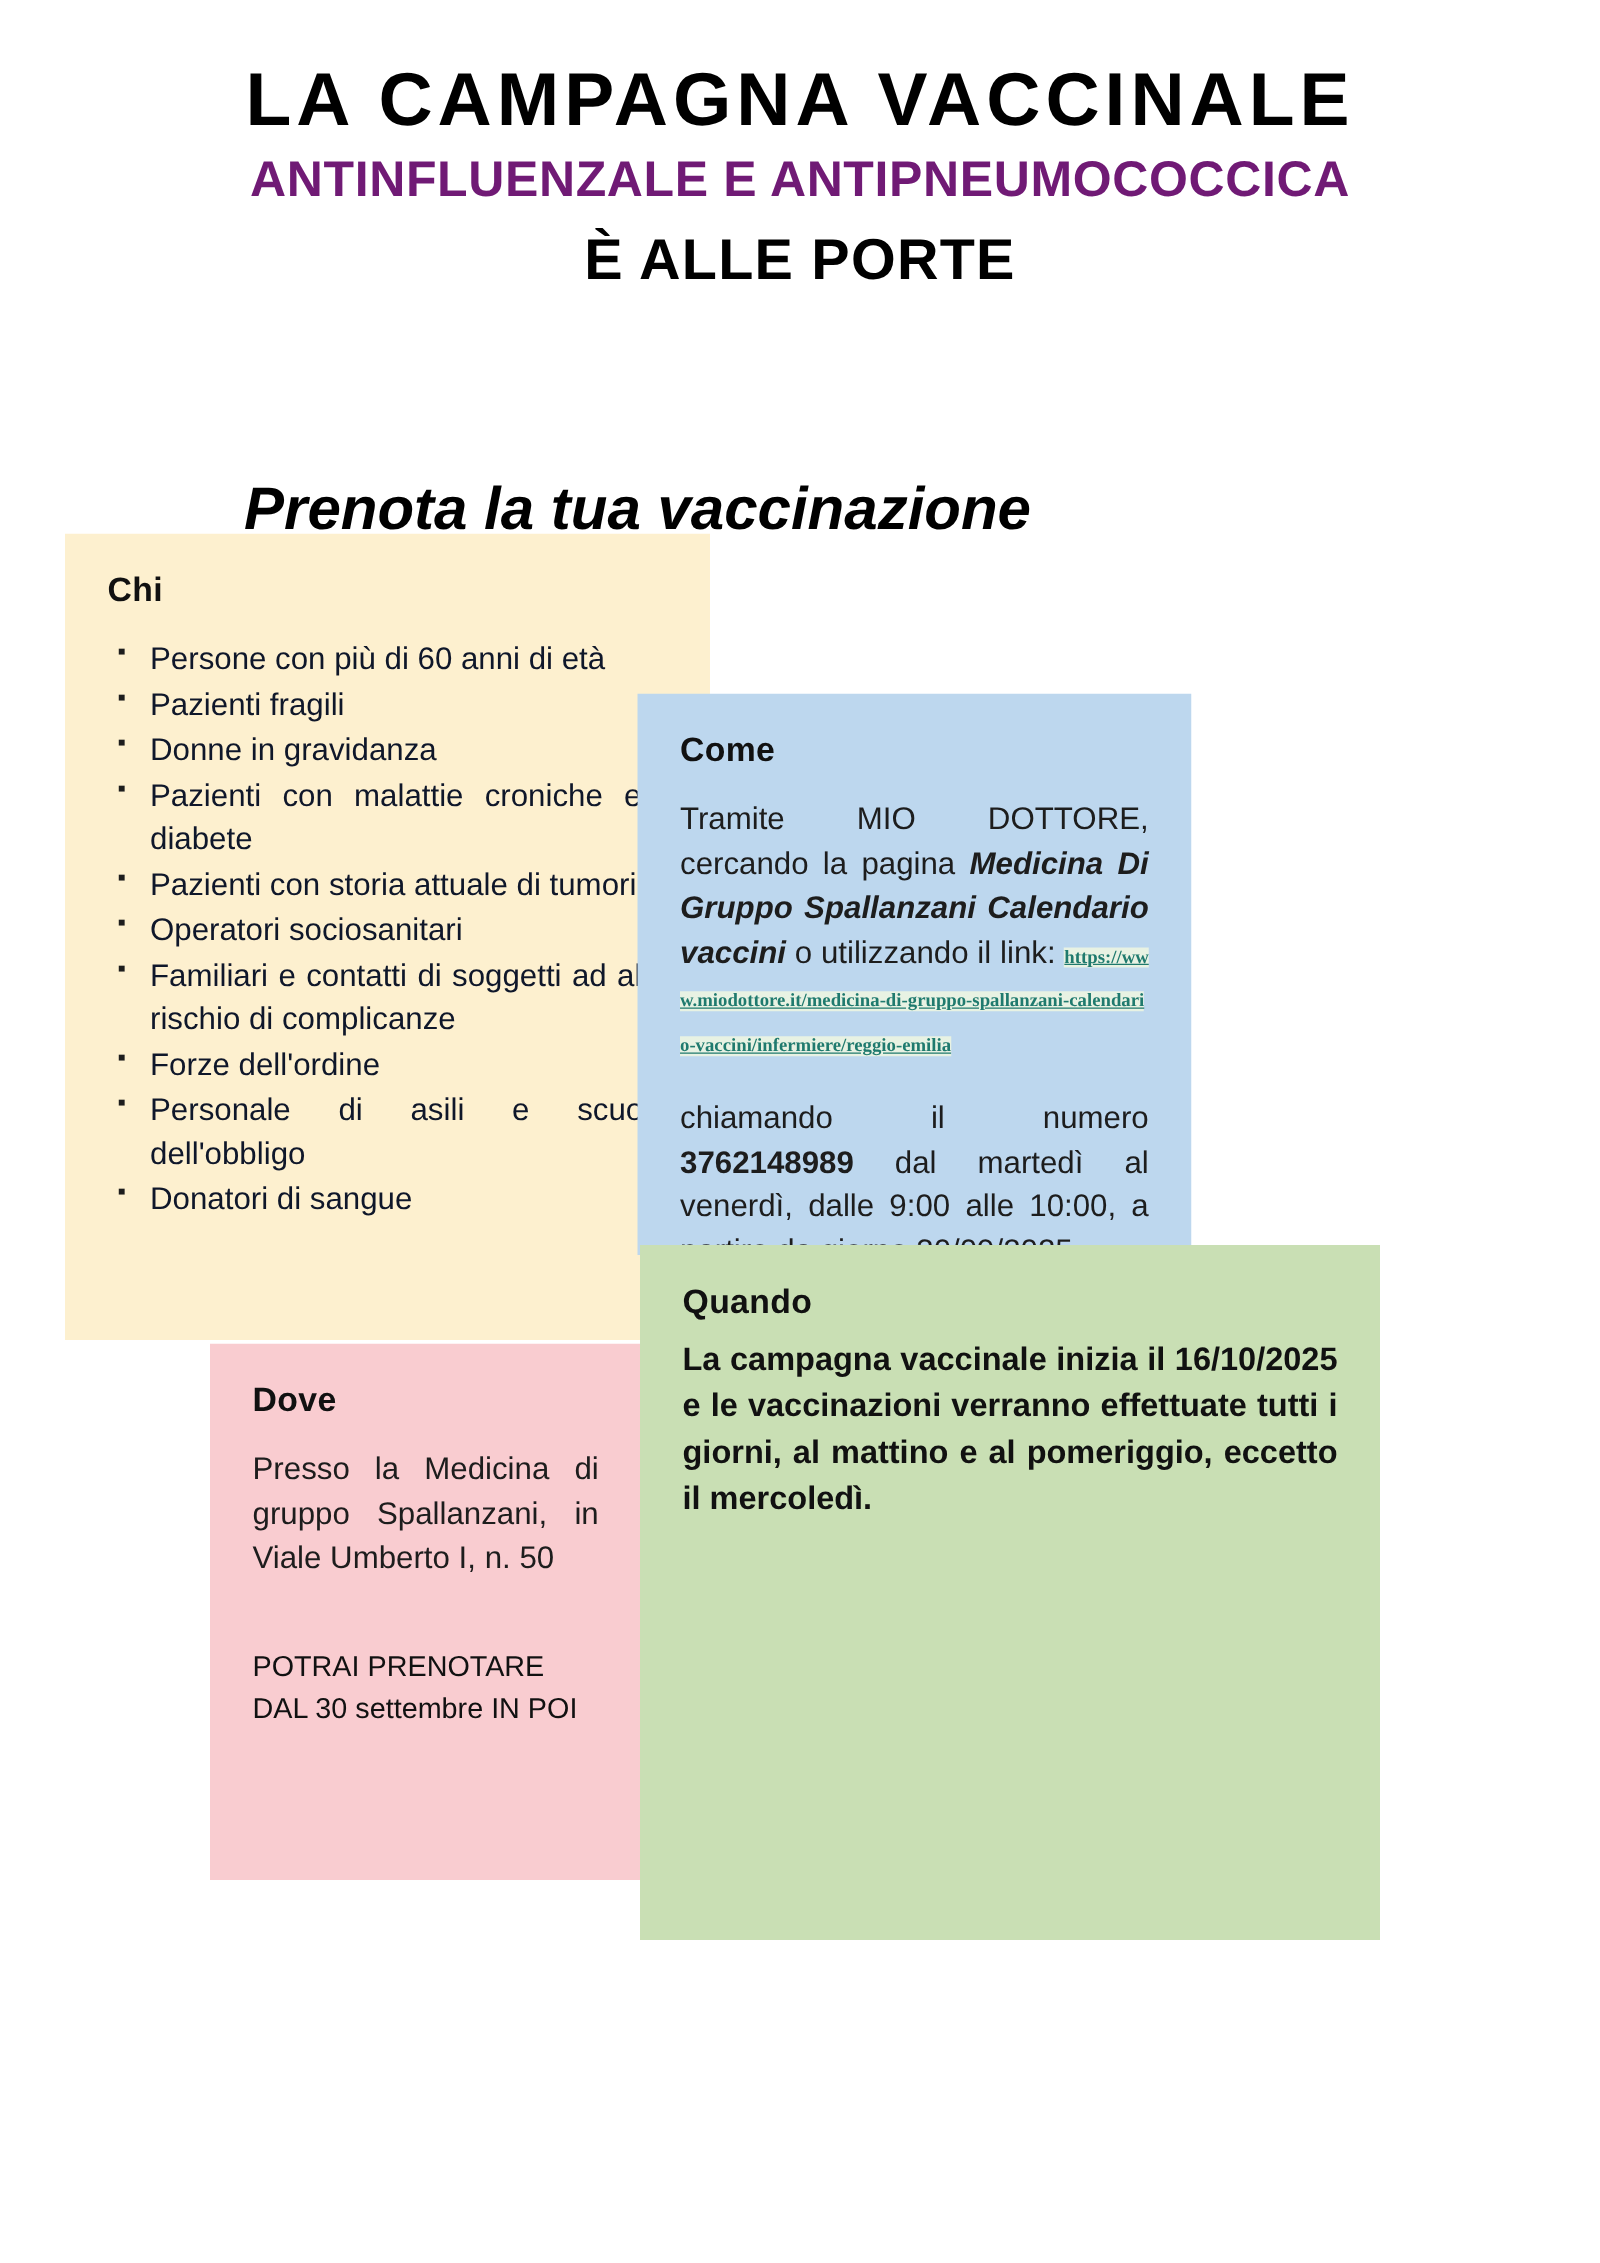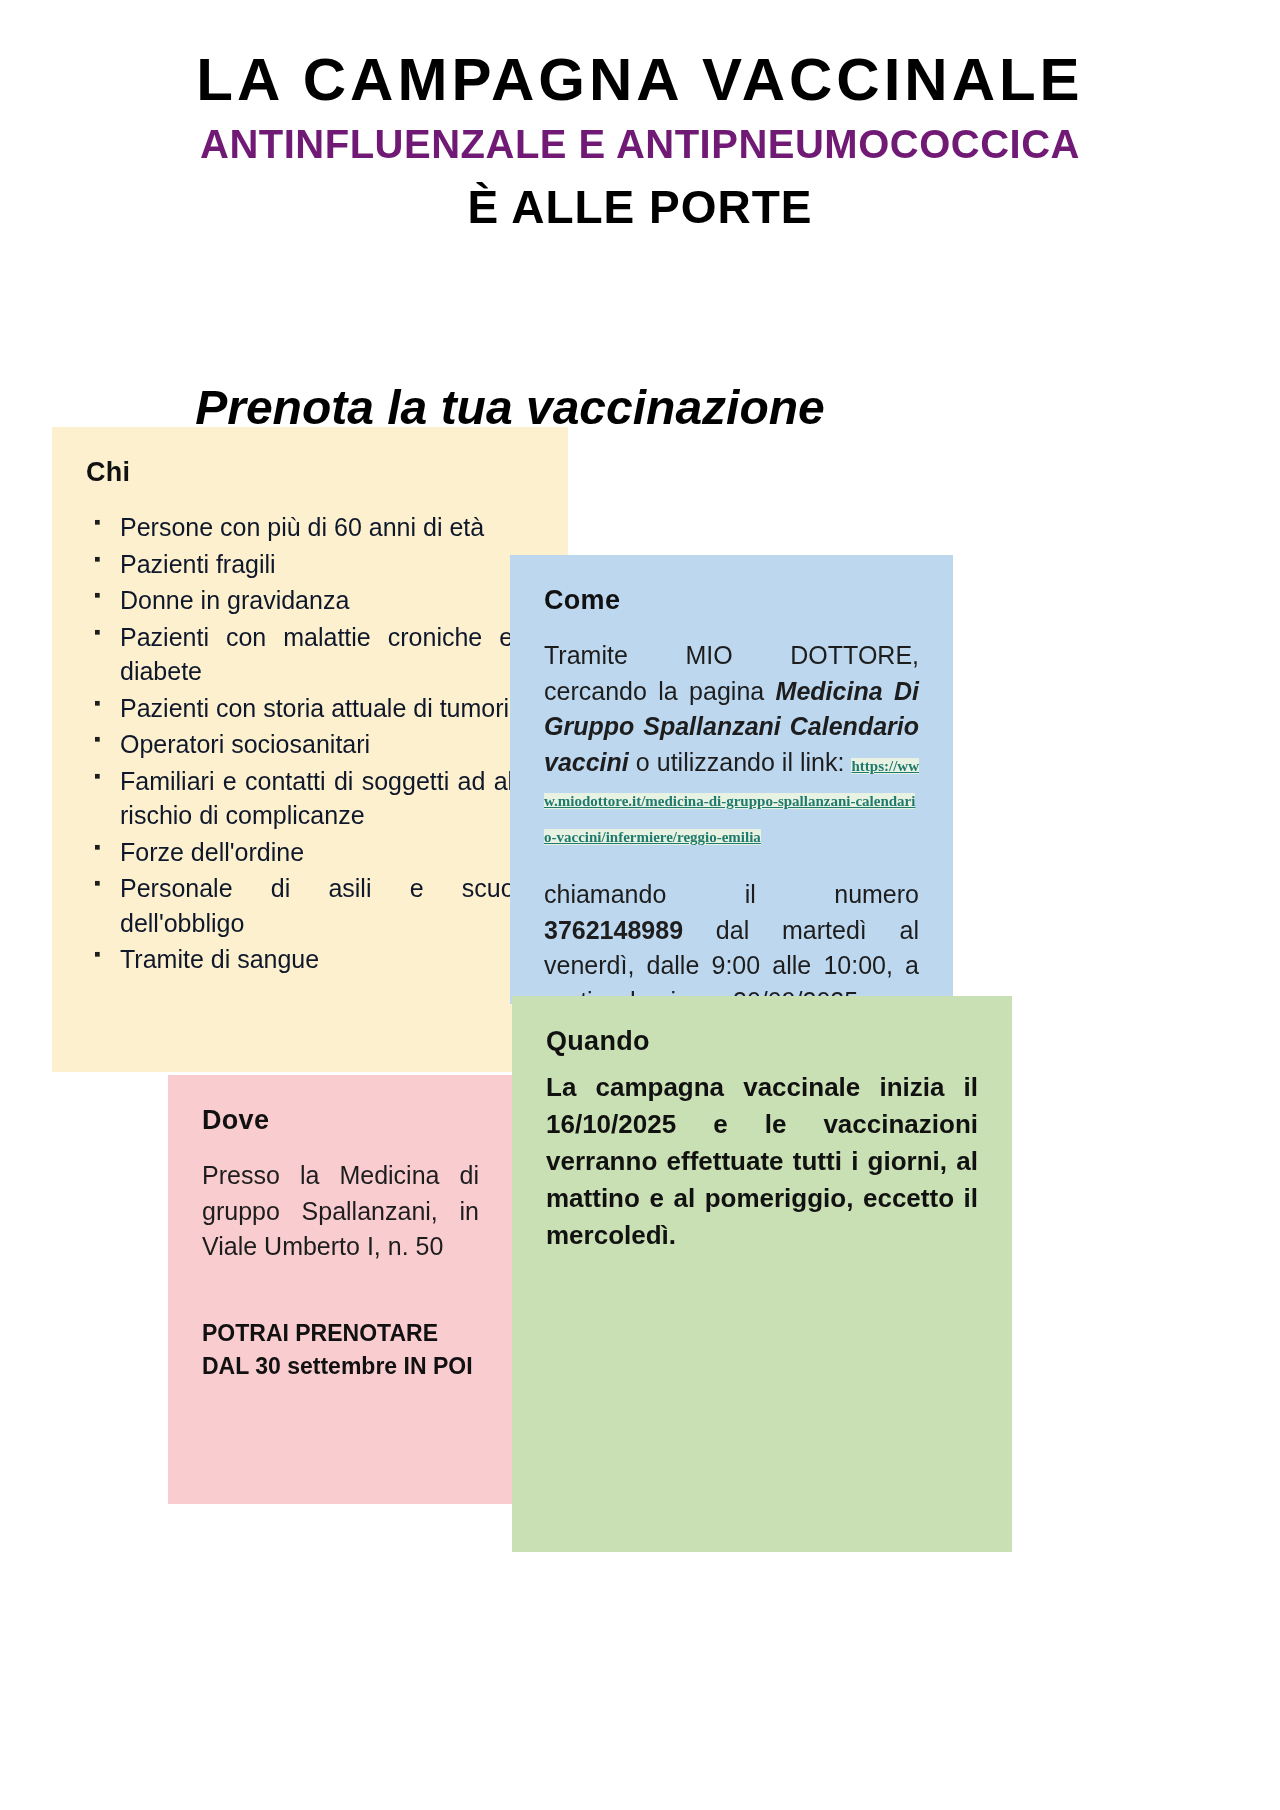--- a/index.html
+++ b/index.html
@@ -156,30 +156,30 @@
   #card-dove .body {
     font-size: 25px;
     line-height: 1.42;
     color: #1d1d1d;
     text-align: justify;
     text-justify: inter-word;
   }
   #card-dove .note {
     margin-top: 52px;
     font-size: 23px;
-    font-weight: bold;
+    font-weight: normal;
     line-height: 1.45;
     color: #111;
   }
 
   
   #card-quando {
     left: 512px;
     top: 996px;
-    width: 500px;
+    width: 592px;
     height: 556px;
     background: #c9dfb4;
   }
   #card-quando .card-heading {
     margin-bottom: 12px;
   }
   #card-quando .body {
     font-size: 26px;
     font-weight: bold;
     line-height: 1.42;
@@ -204,21 +204,21 @@
   <ul>
     <li>Persone con più di 60 anni di età</li>
     <li>Pazienti fragili</li>
     <li>Donne in gravidanza</li>
     <li>Pazienti con malattie croniche e/o diabete</li>
     <li>Pazienti con storia attuale di tumori</li>
     <li>Operatori sociosanitari</li>
     <li>Familiari e contatti di soggetti ad alto rischio di complicanze</li>
     <li>Forze dell'ordine</li>
     <li>Personale di asili e scuola dell'obbligo</li>
-    <li>Tramite di sangue</li>
+    <li>Donatori di sangue</li>
   </ul>
 </div>
 
 <div class="card" id="card-come">
   <div class="card-heading">Come</div>
   <div class="body">
     <span>Tramite MIO DOTTORE, cercando la pagina </span><span class="bolditalic">Medicina Di Gruppo Spallanzani Calendario vaccini</span><span> o utilizzando il link: </span><span class="link-wrap"><a class="link" href="#">https://www.miodottore.it/medicina-di-gruppo-spallanzani-calendario-vaccini/infermiere/reggio-emilia</a></span>
   </div>
   <div class="body para2">
     <span>chiamando il numero </span><span class="phone">3762148989</span><span> dal martedì al venerdì, dalle 9:00 alle 10:00, a partire da giorno 30/09/2025</span>

